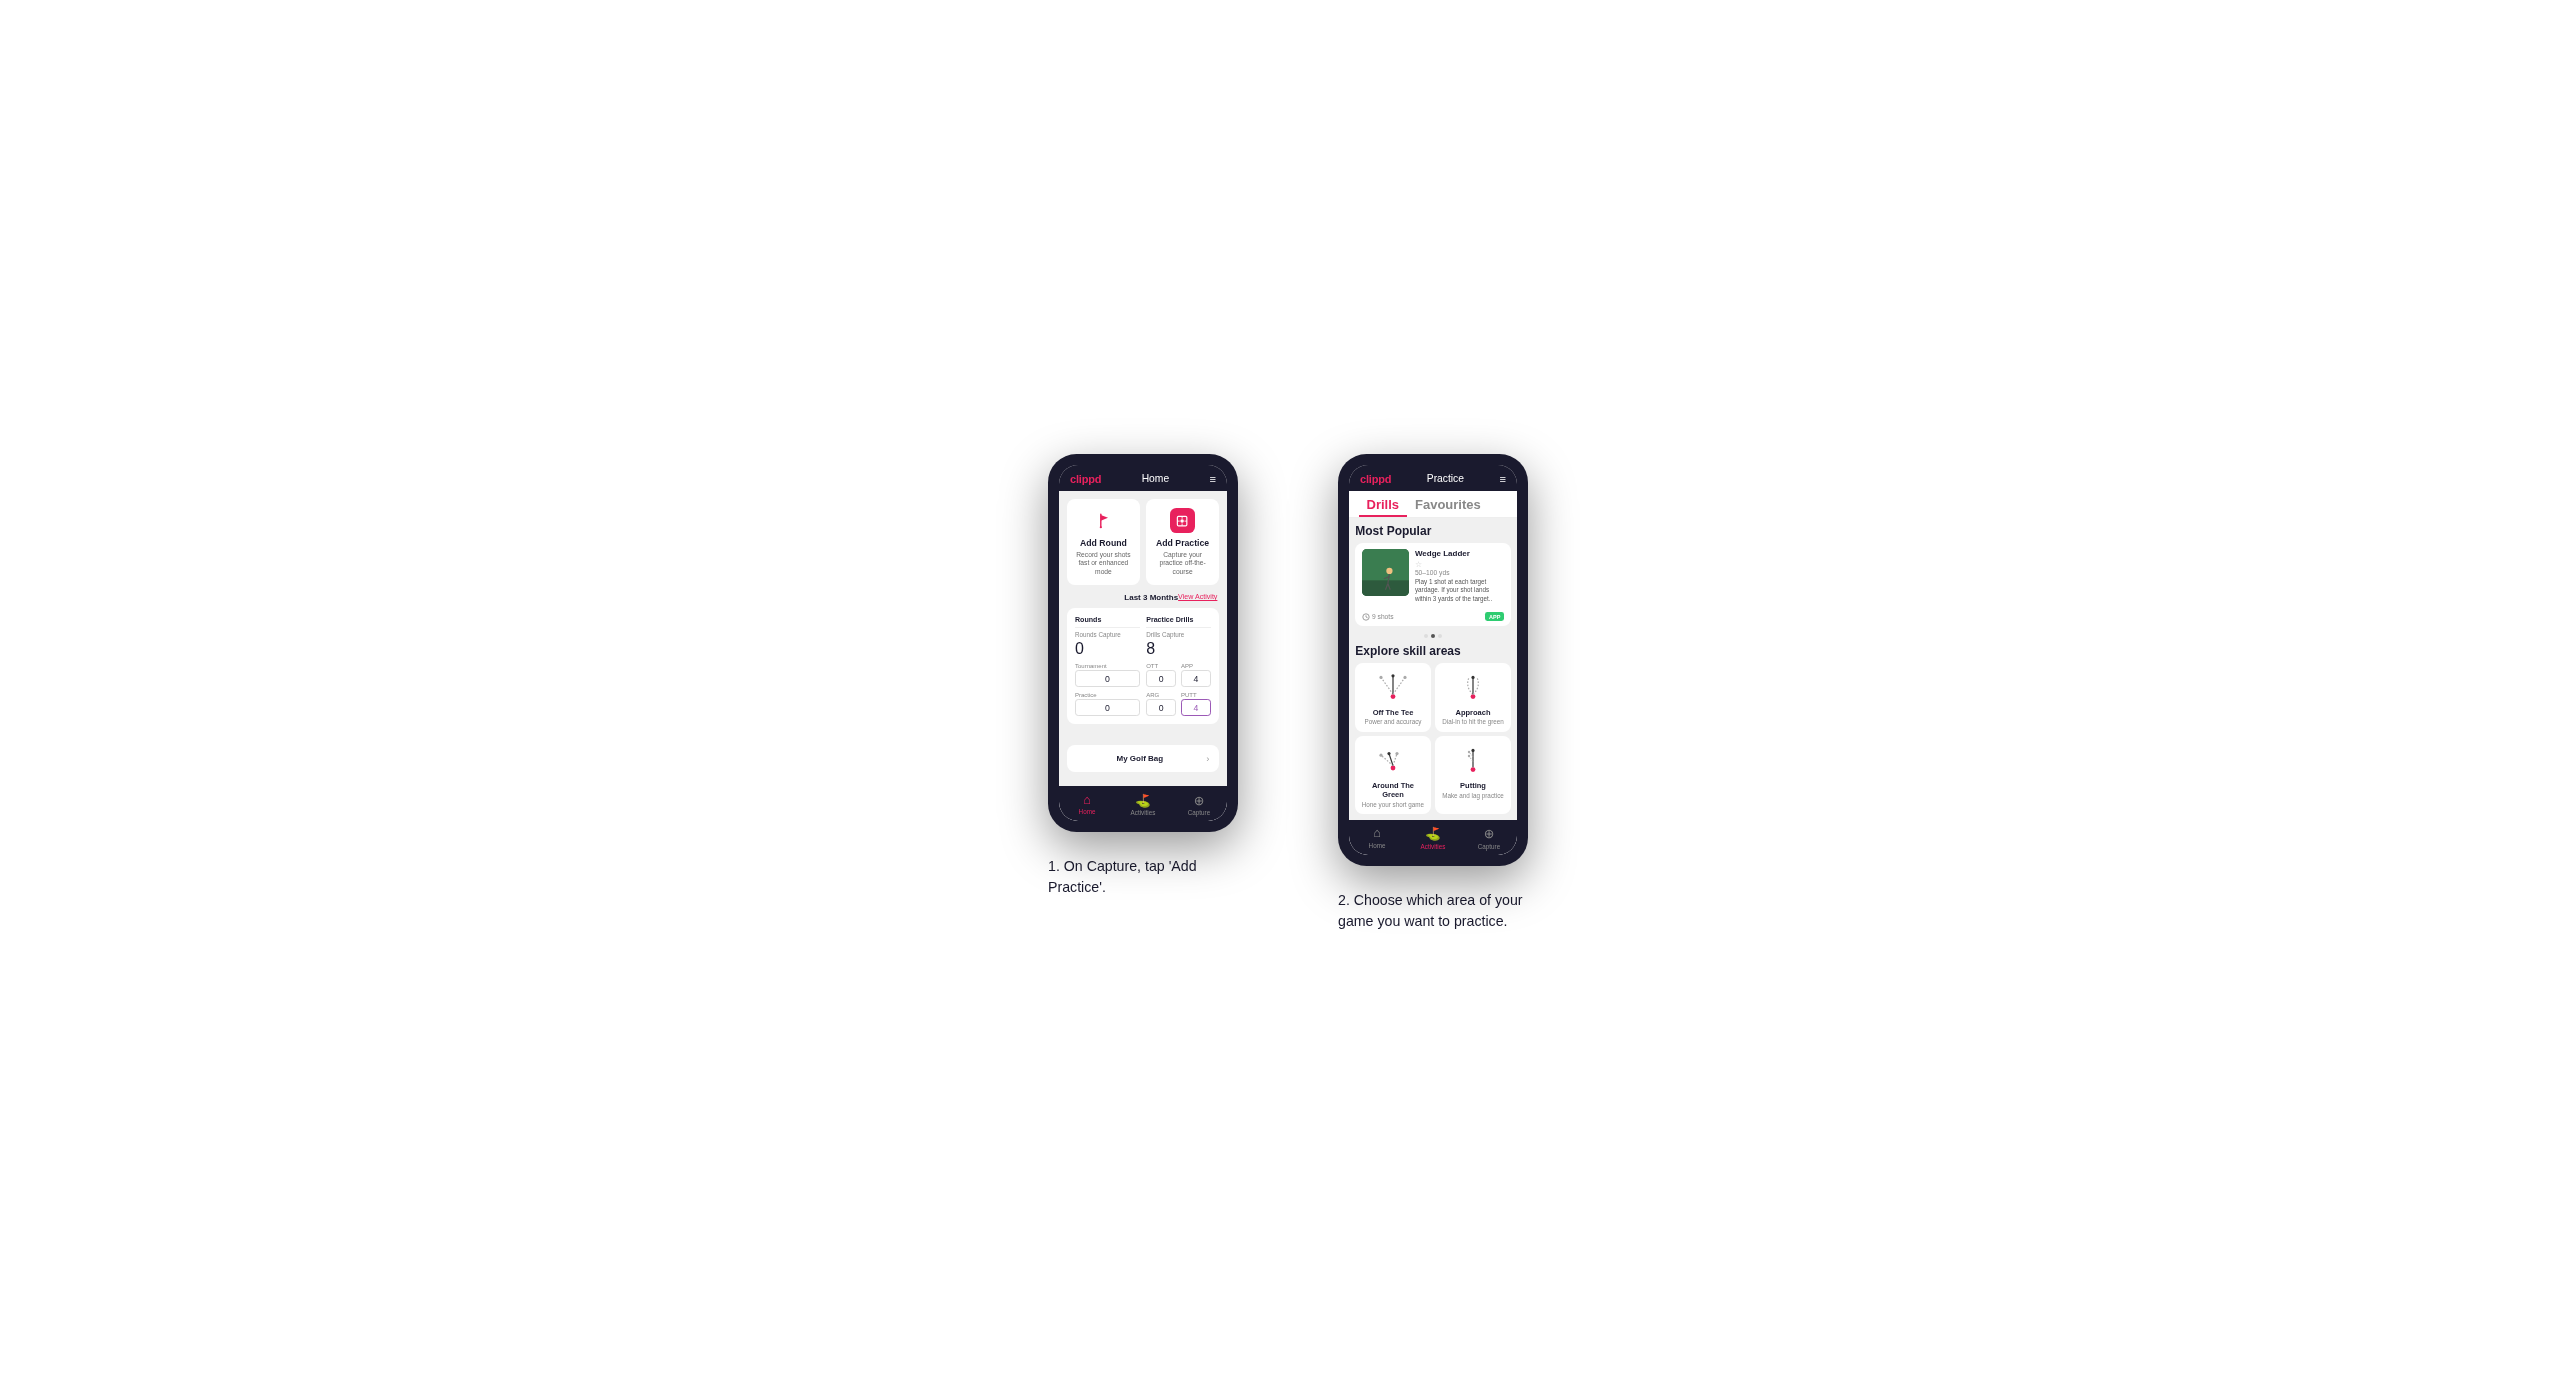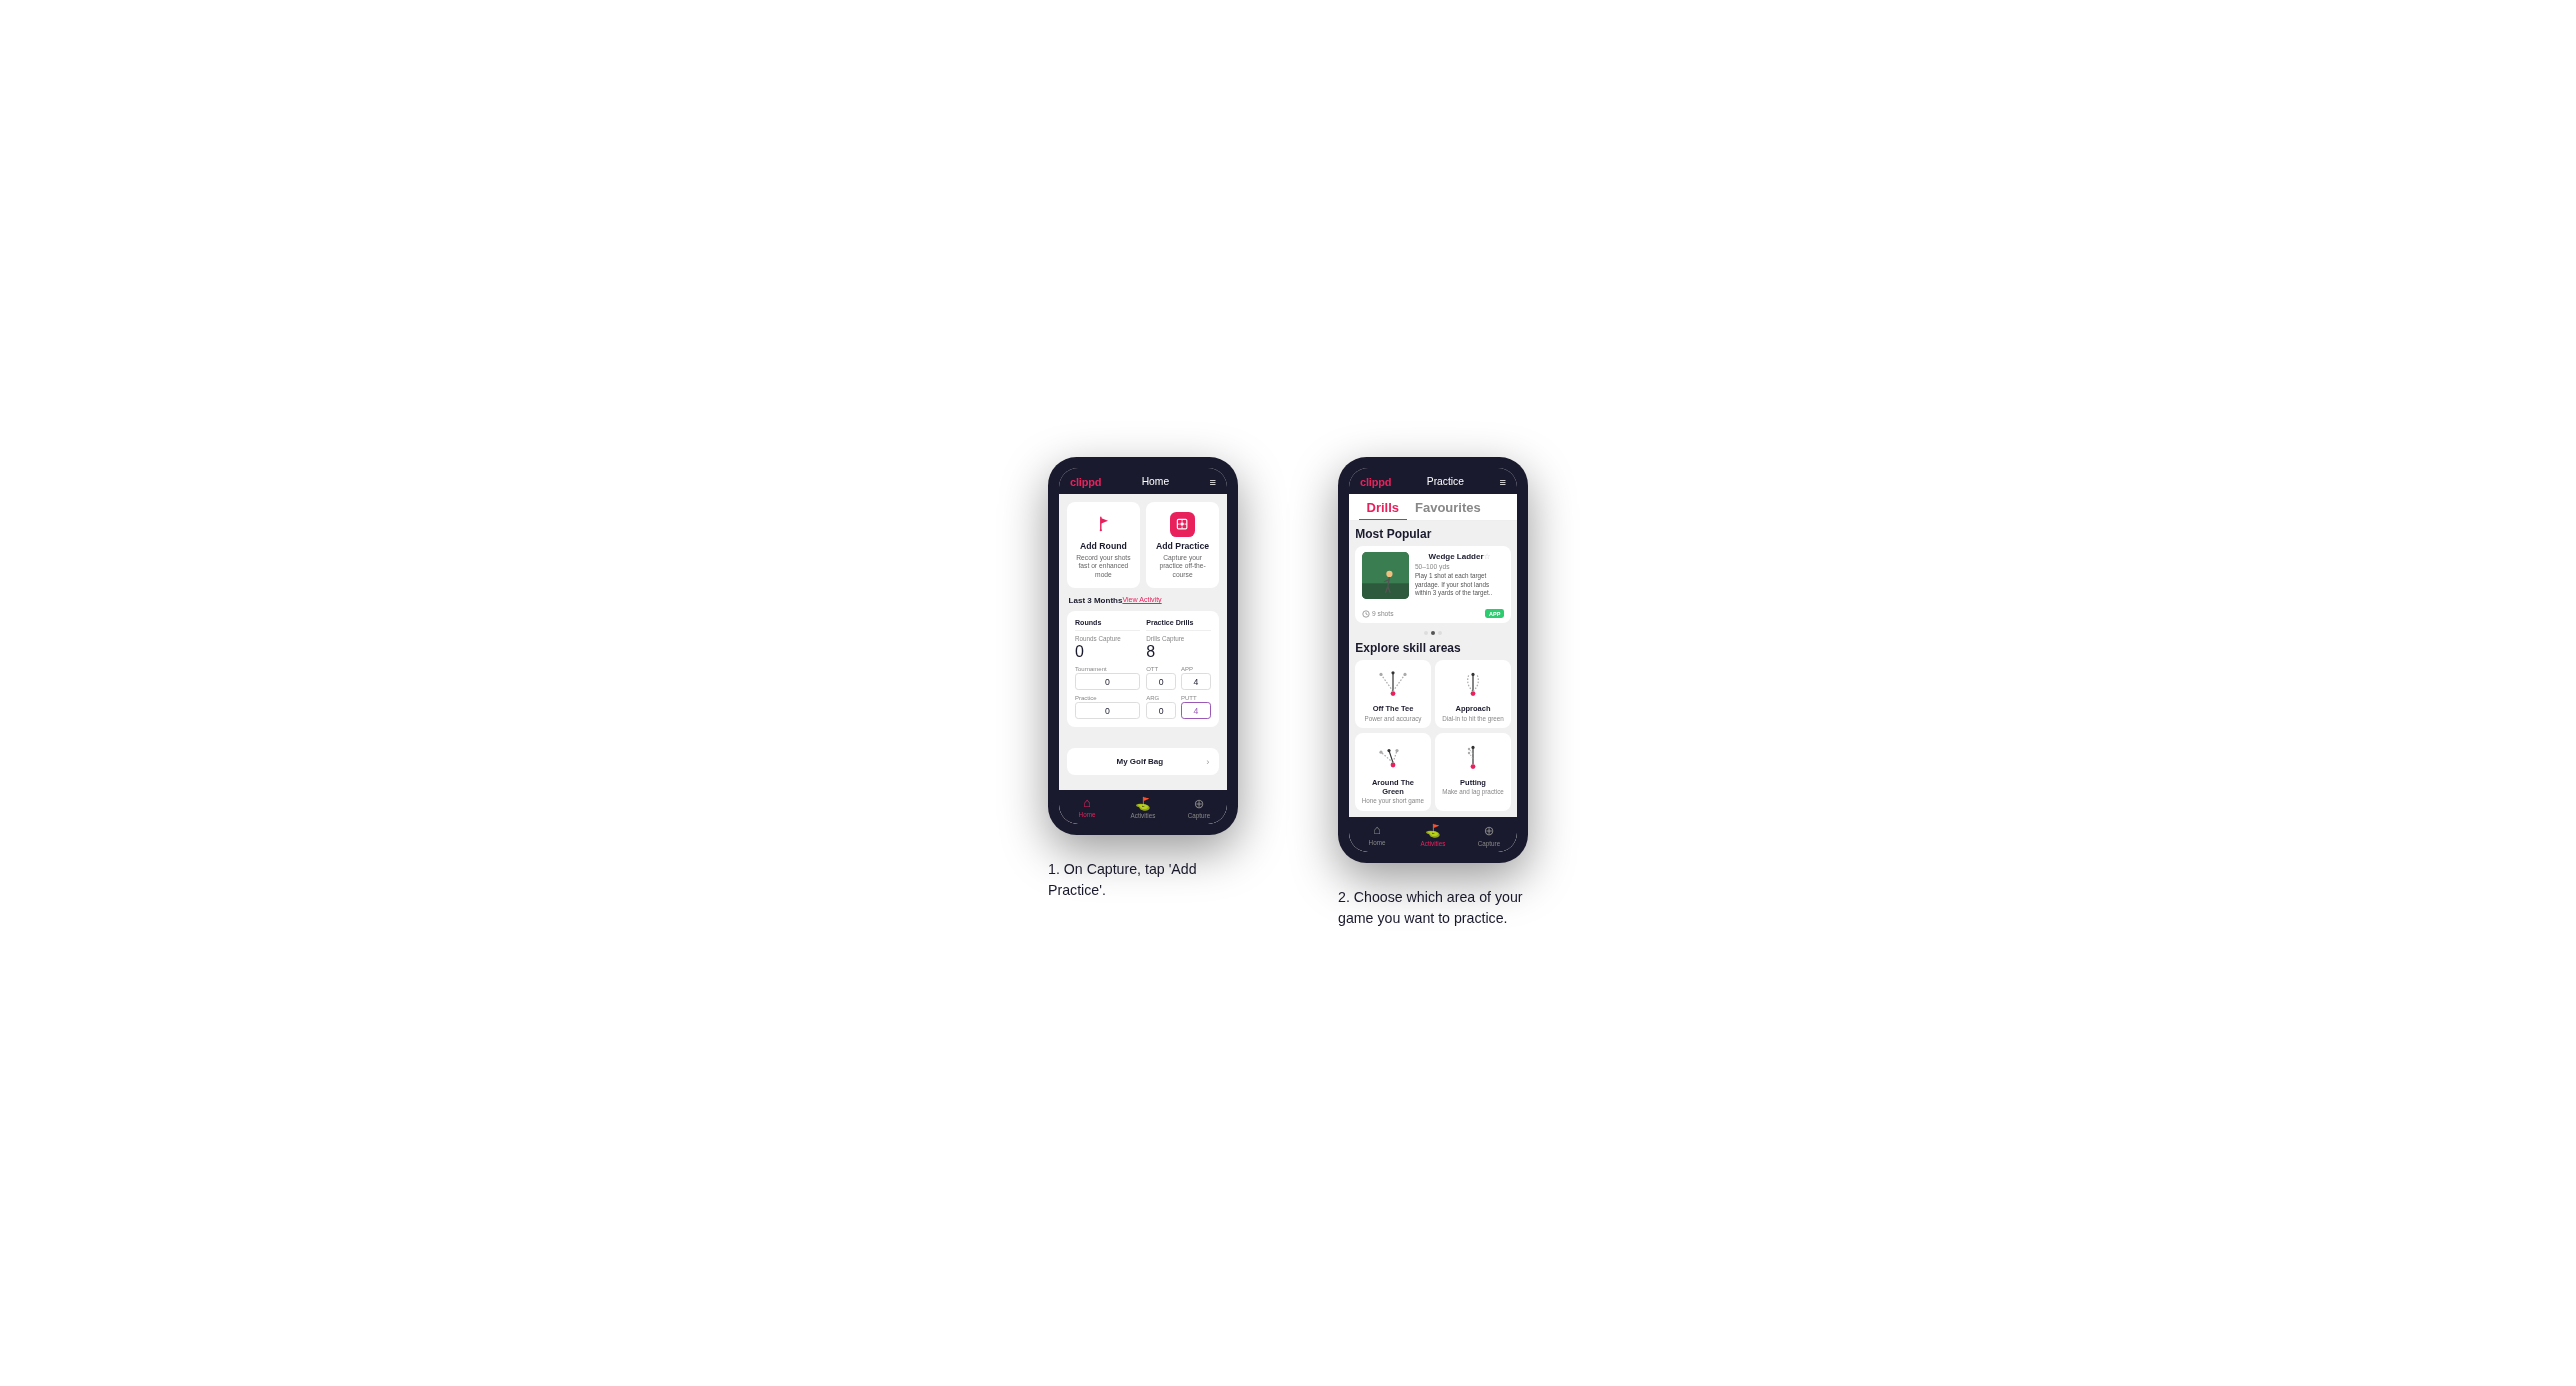--- a/index.html
+++ b/index.html
@@ -111,21 +111,21 @@
       height: 25px;
       border-radius: 6.3px;
       background: #e8215d;
       display: flex;
       align-items: center;
       justify-content: center;
     }
     
     .stats-header {
       display: flex;
-      justify-content: flex-start;
+      justify-content: flex-end;
       align-items: center;
       margin-bottom: 6.3px;
       padding: 0 1.6px;
     }
     .stats-label {
       font-size: 8px;
       font-weight: 600;
       color: #1a1a2e;
     }
     .view-activity {
@@ -552,21 +552,21 @@
                   <rect x="0" y="40" width="60" height="20" fill="#2d5a3d"></rect>
 
                   <circle cx="35" cy="28" r="4" fill="#f0c080"></circle>
                   <line x1="35" y1="32" x2="33" y2="44" stroke="#555" stroke-width="1.5"></line>
                   <line x1="35" y1="35" x2="28" y2="38" stroke="#555" stroke-width="1.5"></line>
                   <line x1="33" y1="44" x2="30" y2="52" stroke="#555" stroke-width="1.5"></line>
                   <line x1="33" y1="44" x2="36" y2="52" stroke="#555" stroke-width="1.5"></line>
                 </svg>
               </div>
               <div class="drill-info">
-                <div style="display:flex;justify-content:center;align-items:flex-start;">
+                <div style="display:flex;justify-content:center;align-items:flex-start;flex-direction:column;">
                   <div class="drill-name">Wedge Ladder</div>
                   <span class="star-icon">☆</span>
                 </div>
                 <div class="drill-yardage">50–100 yds</div>
                 <div class="drill-desc">Play 1 shot at each target yardage. If your shot lands within 3 yards of the target..</div>
               </div>
             </div>
             <div class="drill-footer">
               <span class="shots-count">
                 <svg width="8" height="8" viewBox="0 0 10 10">

